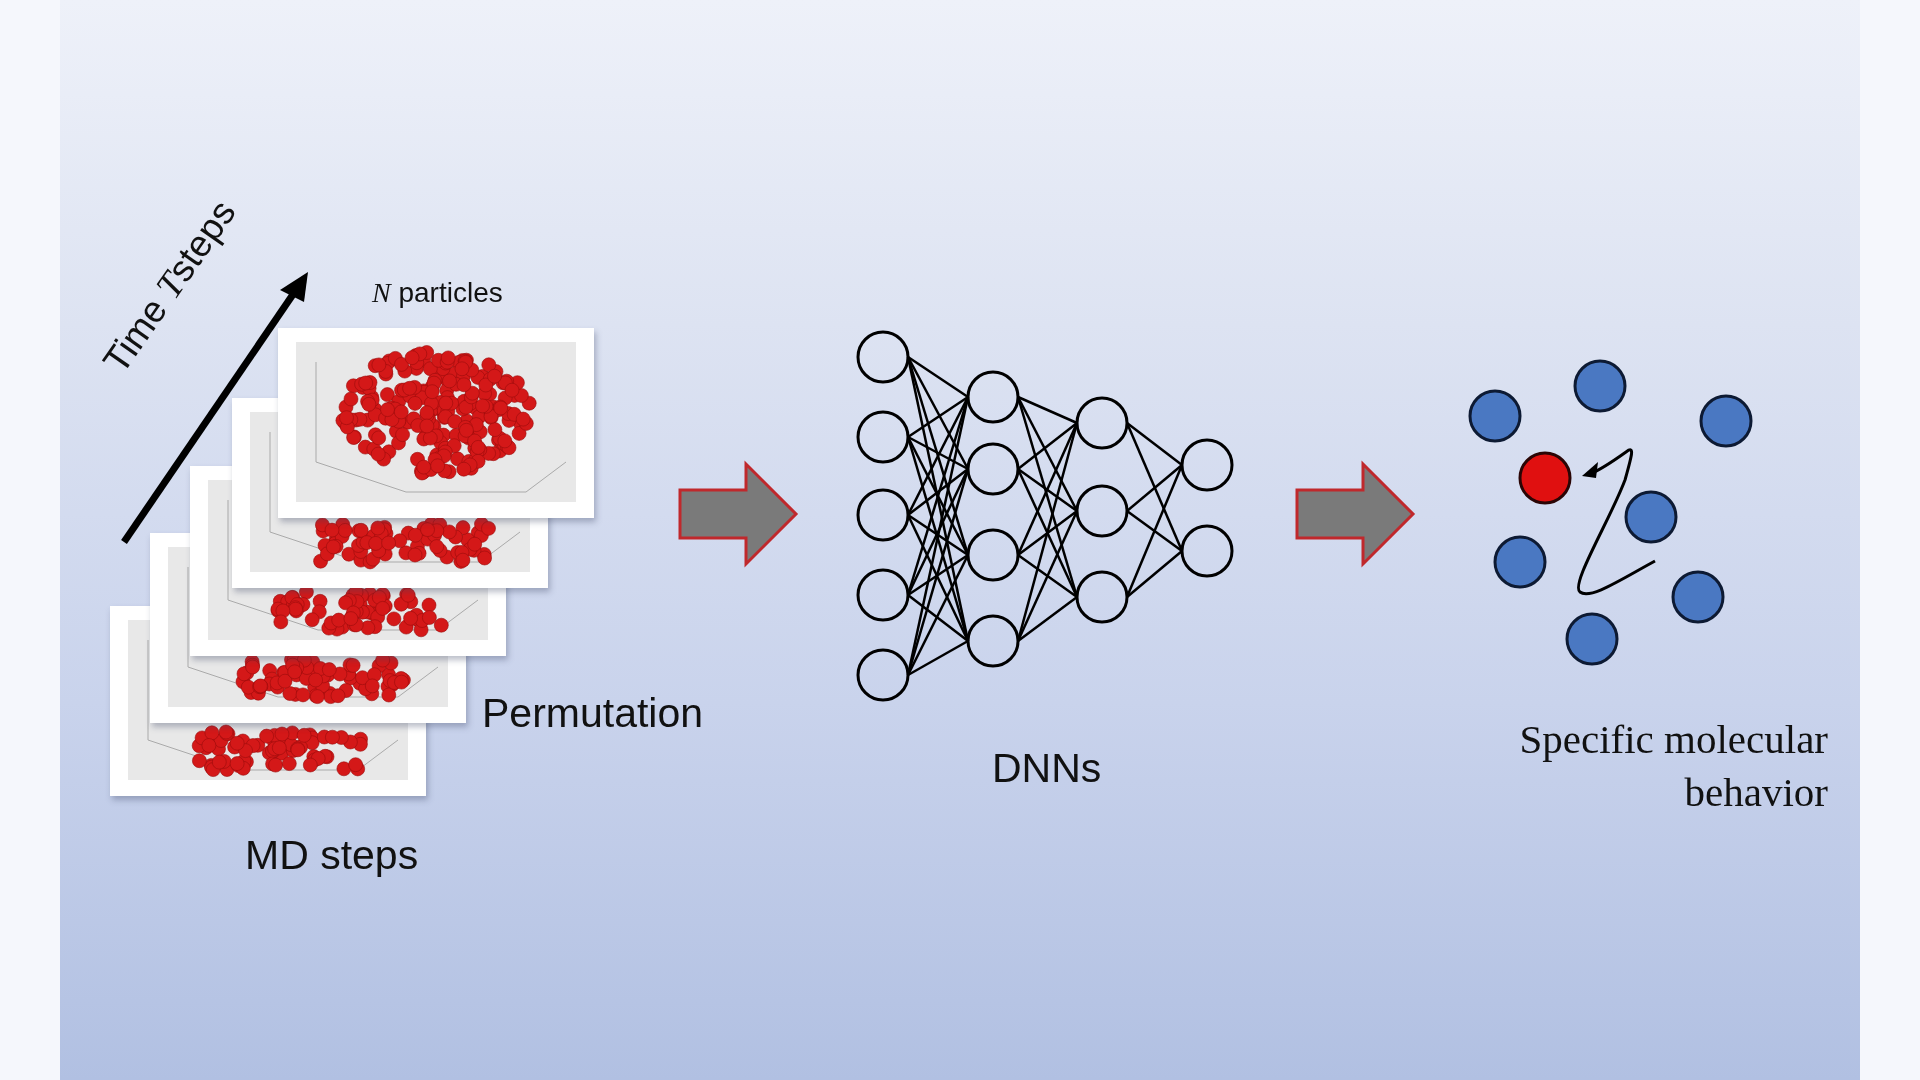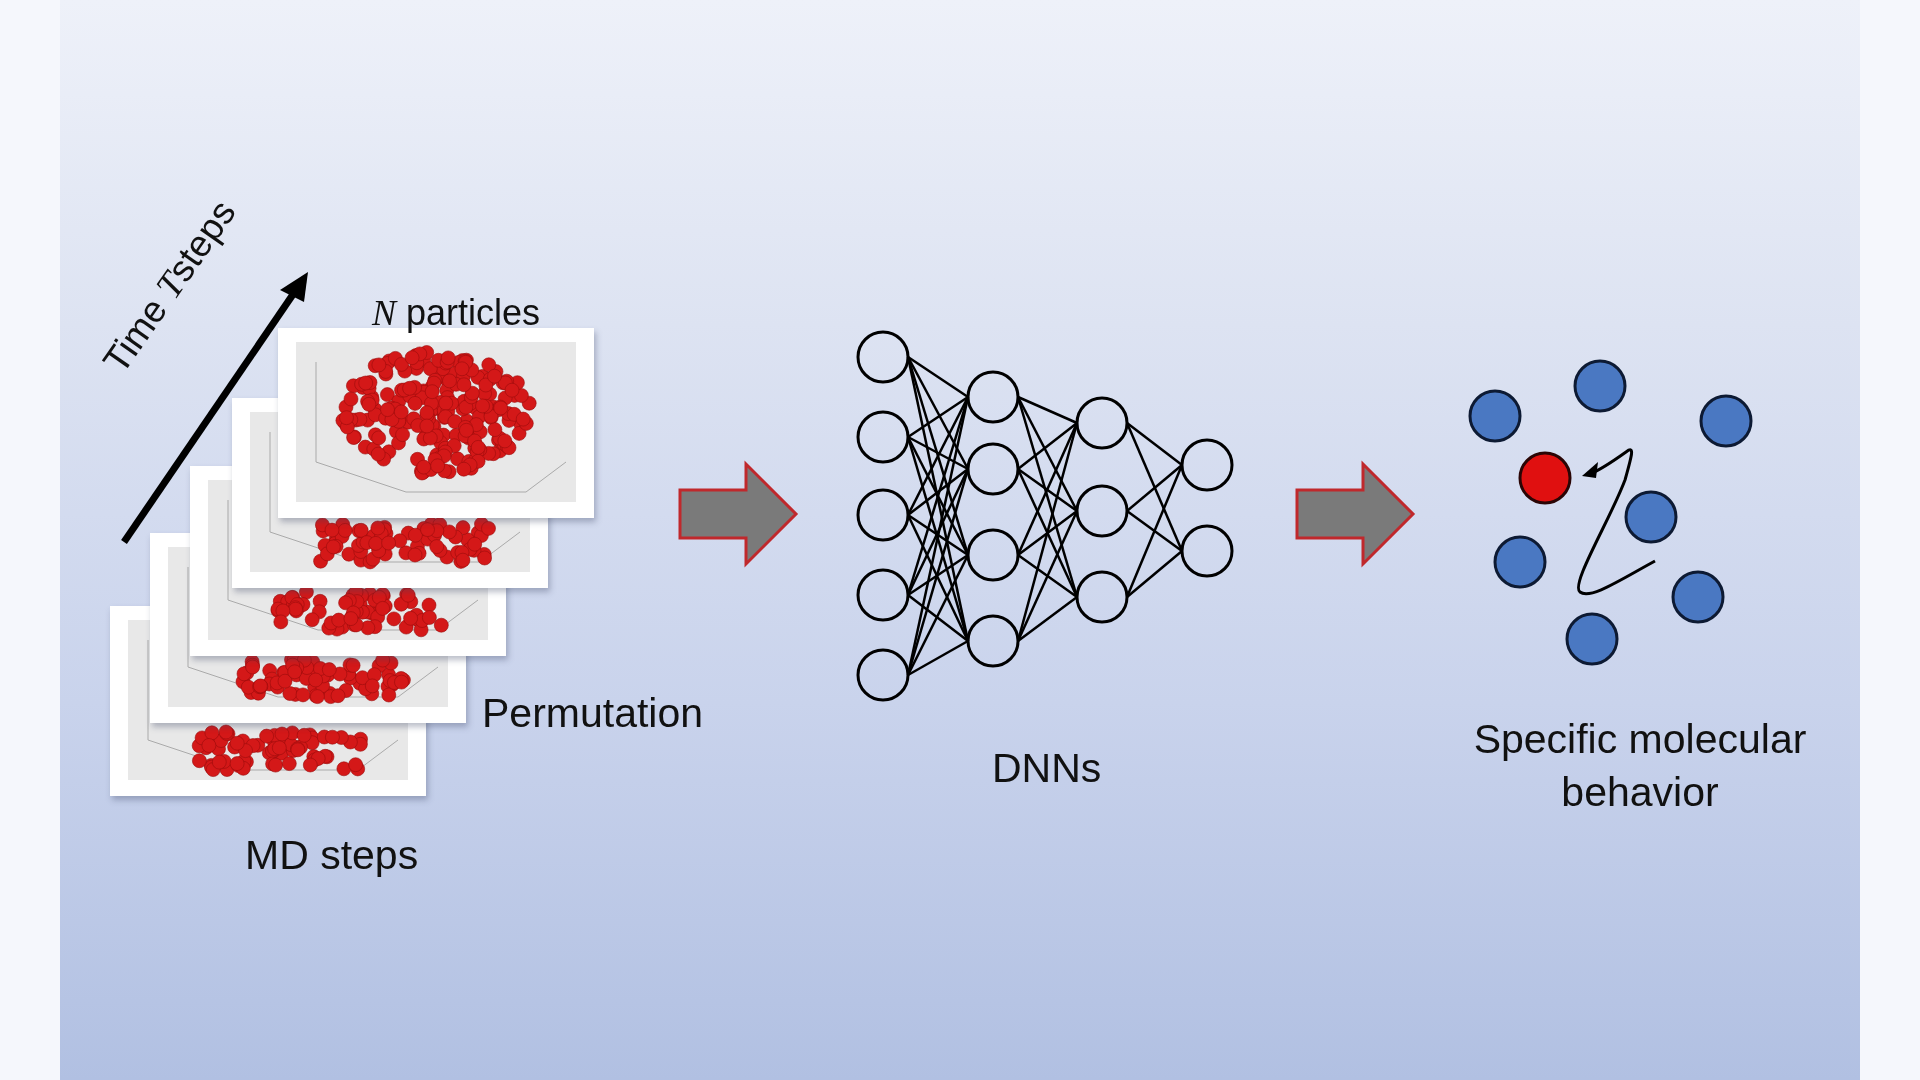--- a/index.html
+++ b/index.html
@@ -629,27 +629,27 @@
       <circle cx="1545" cy="478" r="25" fill="#e01010" stroke="#2a0505" stroke-width="3"></circle>
       <path d="M1655,561 C1620,580 1590,600 1580,592 C1570,585 1610,520 1625,480 C1632,455 1635,445 1626,452 C1612,462 1600,470 1590,474" fill="none" stroke="#000" stroke-width="3"></path>
       <polygon points="1582,476 1598,462 1596,478" fill="#000"></polygon>
     </g>
 </svg>
 
 <div class="lbl" style="left:112px;top:350px;transform:rotate(-55deg);transform-origin:left center;font-size:37px;">
   <span>Time </span><span style="font-family:'Liberation Serif',serif;font-style:italic;">T</span><span>steps</span>
 </div>
 
-<div class="lbl" style="left:372px;top:295px;font-size:36px;">
+<div class="lbl" style="left:372px;top:279px;font-size:28px;">
   <span style="font-family:'Liberation Serif',serif;font-style:italic;">N</span><span> particles</span>
 </div>
 
 <div class="lbl" style="left:482px;top:687px;line-height:53px;">
   <div>Permutation</div>
 </div>
 
 <div class="lbl" style="left:245px;top:835px;">MD steps</div>
 <div class="lbl" style="left:992px;top:735px;margin-top:13px;">DNNs</div>
 
-<div class="lbl" style="left:1452px;top:713px;text-align:center;width:376px;line-height:53px;">
+<div class="lbl" style="left:1452px;top:713px;text-align:right;width:376px;line-height:53px;font-family:Liberation Serif, serif;">
   <div>Specific molecular</div>
   <div>behavior</div>
 </div>
 
 </body></html>

